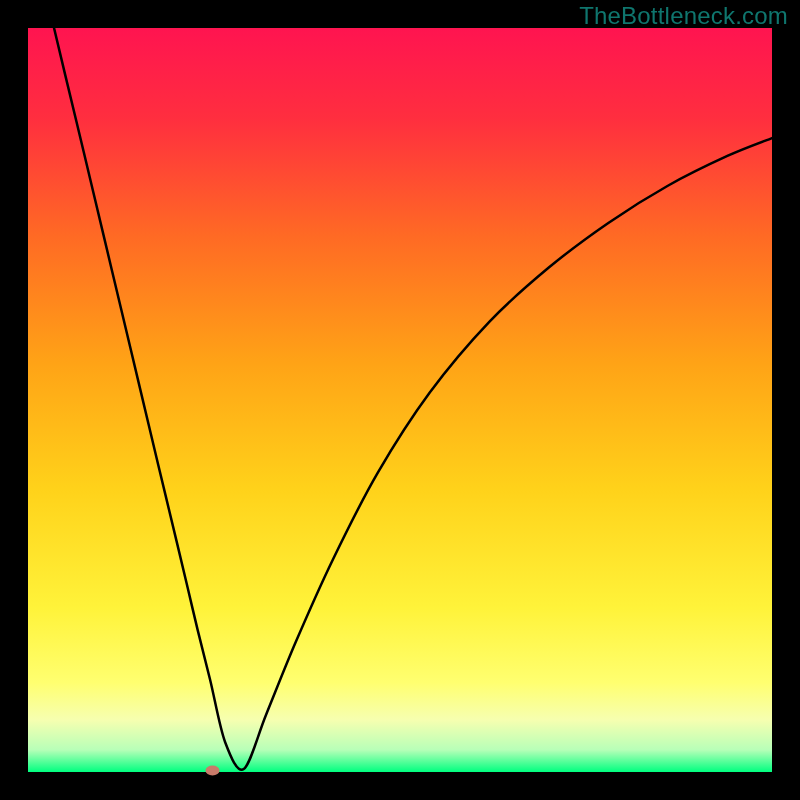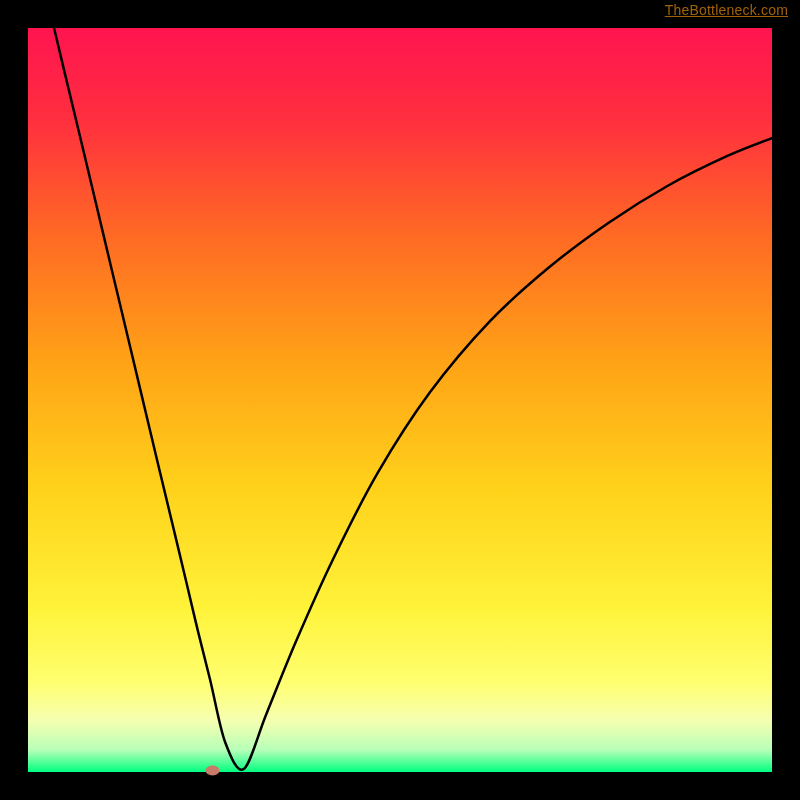--- a/index.html
+++ b/index.html
@@ -10,25 +10,24 @@
   }
   .wrapper {
     width: 800px;
     height: 800px;
     position: relative;
   }
   .attribution {
     position: absolute;
     top: 2px;
     right: 12px;
-    font-size: 14px;
-    color: #a16207;
+    font-size: 24px;
+    color: #0f766e;
     font-weight: 400;
     letter-spacing: 0.2px;
-    text-decoration: underline;
   }
   svg {
     display: block;
   }
 </style>
 </head>
 <body>
 
 <div class="wrapper">
 

